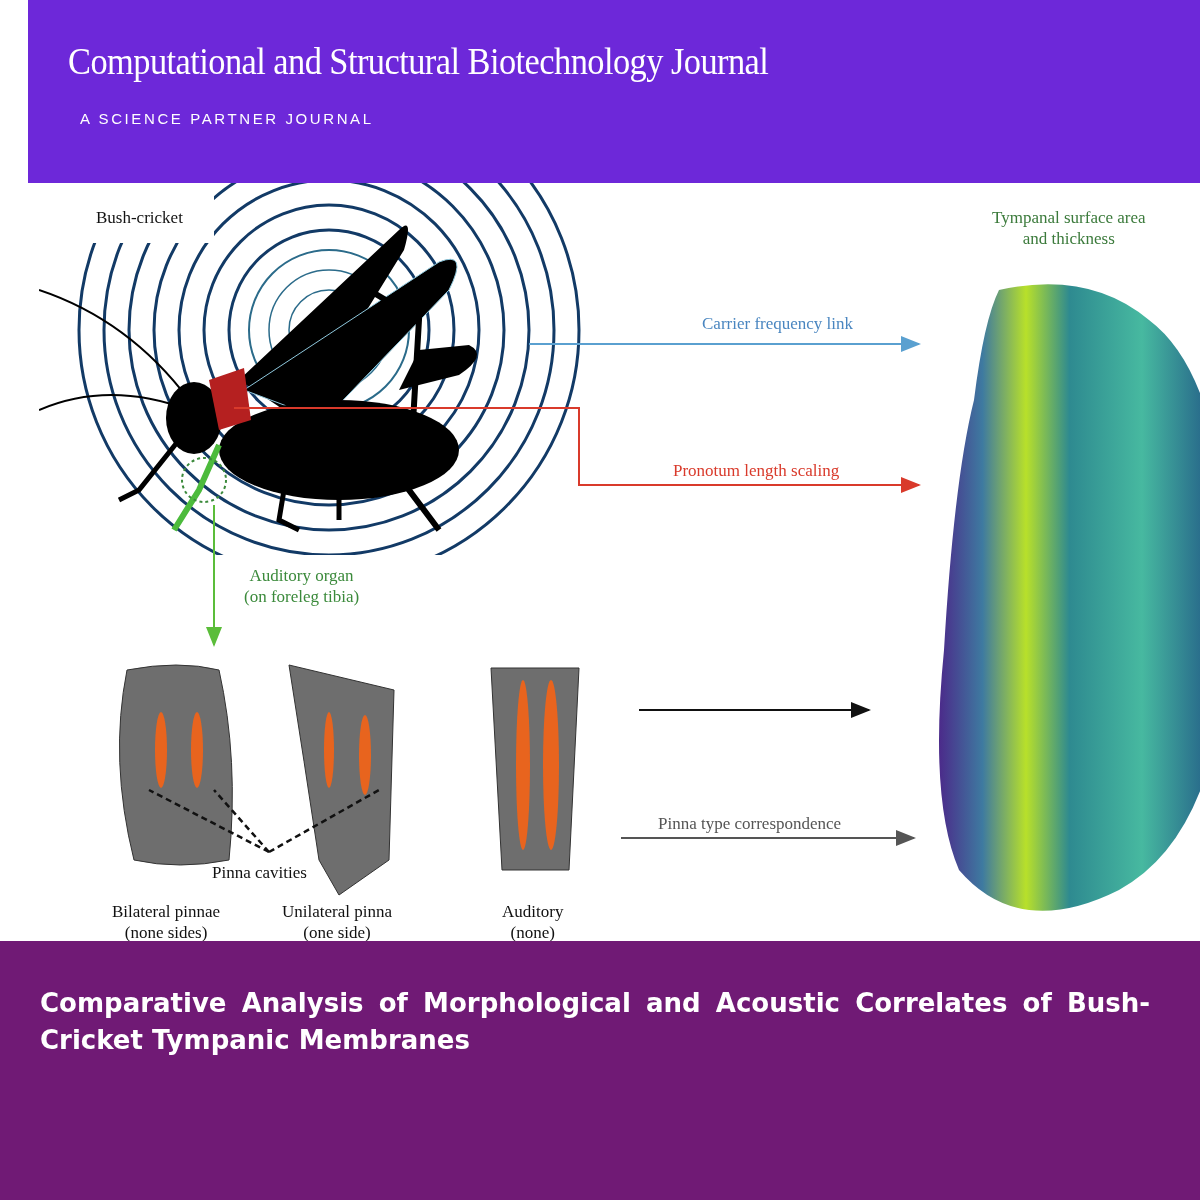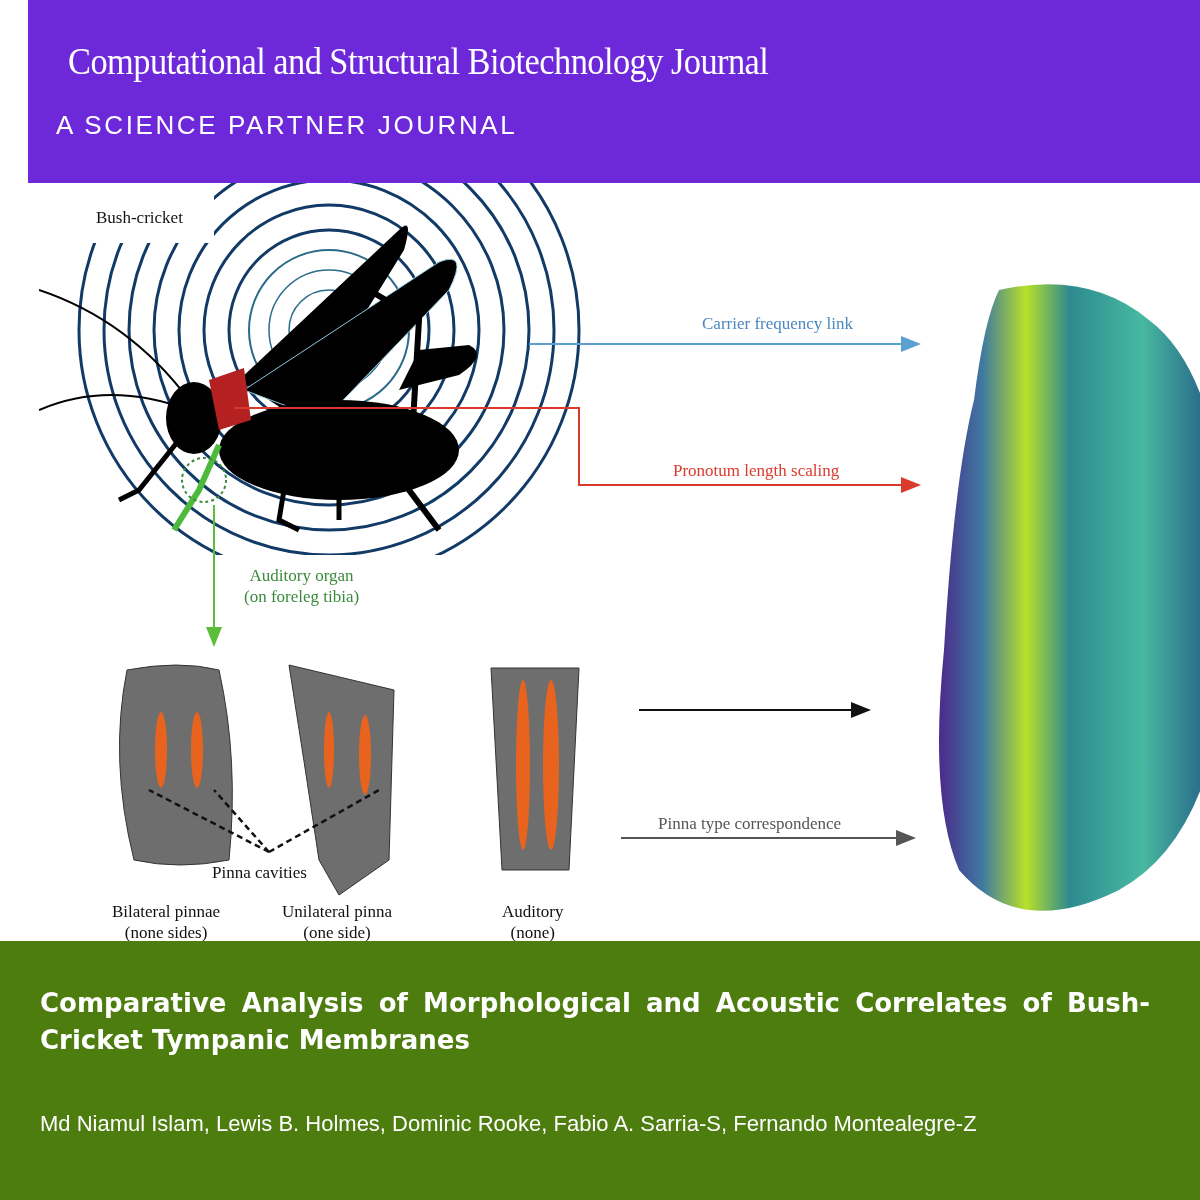--- a/index.html
+++ b/index.html
@@ -1,22 +1,22 @@
 <!DOCTYPE html>
 <html><head>
 <meta charset="utf-8">
 <style>
   html, body { margin:0; padding:0; }
   body { width:1200px; height:1200px; position:relative; overflow:hidden; background:#ffffff; font-family:"Liberation Serif", serif; }
   .header { position:absolute; left:0; top:0; width:1200px; height:183px; background:#6d28d9;margin-left:28px; }
   .journal-title { position:absolute; left:40px; top:40px; color:#fff; font-family:"Liberation Serif", serif; font-size:37px; letter-spacing:-0.6px; transform:scaleX(0.93); transform-origin:left; white-space:nowrap; }
-  .journal-sub { position:absolute; left:28px; top:110px; color:#fff; font-family:"Liberation Sans", sans-serif; font-size:26px; letter-spacing:2.6px; white-space:nowrap; }
+  .journal-sub { position:absolute; left:52px; top:110px; color:#fff; font-family:"Liberation Sans", sans-serif; font-size:15px; letter-spacing:2.6px; white-space:nowrap; }
   .figure { position:absolute; left:0; top:183px; width:1200px; height:758px; background:#fff;margin-left:39px; }
   .lbl { position:absolute; white-space:nowrap; font-family:"Liberation Serif", serif; font-size:17px; line-height:21px; text-align:center; }
-  .footer { position:absolute; left:0; top:941px; width:1200px; height:259px; background:#4d7c0f; }
+  .footer { position:absolute; left:0; top:941px; width:1200px; height:259px; background:#701a75; }
   .paper-title { position:absolute; left:40px; top:44px; width:1110px; color:#fff; font-family:"DejaVu Sans", sans-serif; font-weight:bold; font-size:26px; line-height:37px; text-align:justify; text-align-last:left; }
   .authors { position:absolute; left:40px; top:170px; color:#fff; font-family:"Liberation Sans", sans-serif; font-size:22px; white-space:nowrap; }
 </style>
 </head>
 <body>
 
 <div class="header">
   <div class="journal-title">Computational and Structural Biotechnology Journal</div>
   <div class="journal-sub">A SCIENCE PARTNER JOURNAL</div>
 </div>
@@ -113,32 +113,35 @@
     <path d="M960,290 Q1050,270 1110,320 Q1190,380 1190,600 Q1190,830 1080,890 Q980,940 920,870 Q890,800 905,650 Q915,480 935,400 Q945,320 960,290 Z" fill="url(#tg)"></path>
   </svg>
 
   <div class="lbl" style="left:57px;top:24px;color:#111">Bush-cricket</div>
   <div class="lbl" style="left:663px;top:130px;color:#4a86c0">Carrier frequency link</div>
   <div class="lbl" style="left:634px;top:277px;color:#d93a2b">Pronotum length scaling</div>
   <div class="lbl" style="left:205px;top:382px;color:#3b8a3b">
     <div>Auditory organ</div>
     <div>(on foreleg tibia)</div>
   </div>
+  <div class="lbl" style="left:953px;top:24px;color:#3b7a3b">
+    <div>Tympanal surface area</div>
+    <div>and thickness</div>
+  </div>
   <div class="lbl" style="left:619px;top:630px;color:#555">Pinna type correspondence</div>
   <div class="lbl" style="left:173px;top:679px;color:#111">Pinna cavities</div>
   <div class="lbl" style="left:73px;top:718px;color:#111">
     <div>Bilateral pinnae</div>
     <div>(none sides)</div>
   </div>
   <div class="lbl" style="left:243px;top:718px;color:#111">
     <div>Unilateral pinna</div>
     <div>(one side)</div>
   </div>
   <div class="lbl" style="left:463px;top:718px;color:#111">
     <div>Auditory</div>
     <div>(none)</div>
   </div>
 </div>
 
 <div class="footer">
   <div class="paper-title">Comparative Analysis of Morphological and Acoustic Correlates of Bush-Cricket Tympanic Membranes</div>
-  <div class="authors">Md Niamul Islam, Lewis B. Holmes, Dominic Rooke, Fabio A. Sarria-S, Fernando Montealegre-Z</div>
 </div>
 
 </body></html>

